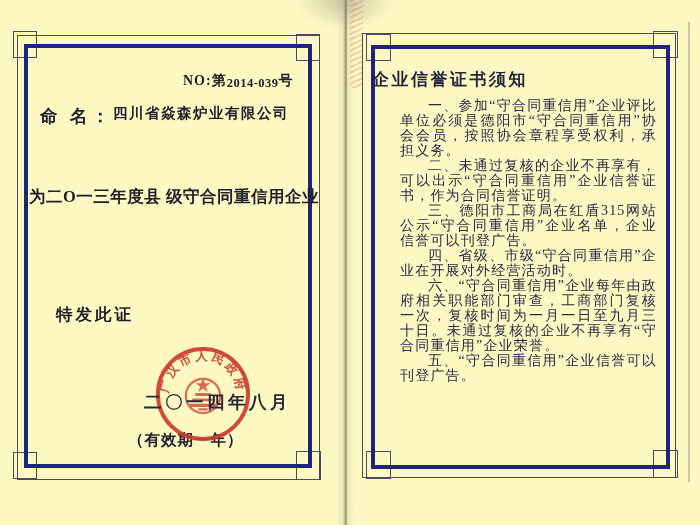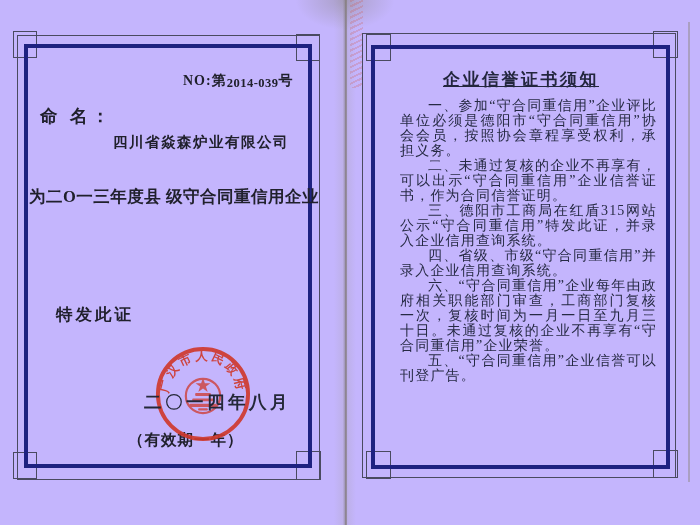--- a/index.html
+++ b/index.html
@@ -1,21 +1,21 @@
 <!DOCTYPE html>
 <html><head>
 <meta charset="utf-8">
 <style>
   html,body{margin:0;padding:0;}
   body{
     width:700px;height:525px;position:relative;overflow:hidden;
     background:#ffffff;
     font-family:"Liberation Serif","DejaVu Serif",serif;
   }
-  .scan{position:absolute;inset:0;background:#c4b5fd;}
+  .scan{position:absolute;inset:0;background:#fef9c3;}
 
   
   .frame{position:absolute;box-sizing:border-box;}
   .thin{border:1.5px solid #4a4a60;background:transparent;}
   .thick{border:4px solid #1e2280;background:transparent;}
   .corner{position:absolute;box-sizing:border-box;border:1.5px solid #4a4a60;background:transparent;}
 
   .l-outer{left:17px;top:35px;width:303px;height:445px;}
   .l-inner{left:24px;top:44px;width:288px;height:424px;}
   .r-outer{left:362px;top:33px;width:314px;height:445px;}
@@ -30,32 +30,32 @@
   .pink-edge{position:absolute;left:350px;top:0;width:13px;height:88px;opacity:.55;
     background:repeating-linear-gradient(155deg,rgba(206,90,80,.45) 0 2px,rgba(206,90,80,0) 2px 5px);}
   .paper-edge-right{position:absolute;left:688px;top:22px;width:2px;height:460px;background:rgba(140,134,122,.45);}
 
   
   .txt{position:absolute;color:#20202c;font-weight:bold;white-space:nowrap;}
   .serial{left:183px;top:72px;font-size:14px;letter-spacing:1px;}
   .serial .num{font-size:12.5px;position:relative;top:2px;letter-spacing:.5px;}
   .name-row{left:40px;top:104px;display:flex;align-items:flex-start;}
   .name-row .lbl{font-size:17.5px;letter-spacing:4px;}
-  .name-row .val{font-size:14.5px;letter-spacing:1.5px;margin-top:29px;}
+  .name-row .val{font-size:14.5px;letter-spacing:1.5px;}
   .award{left:29px;top:186px;font-size:16.5px;letter-spacing:.5px;}
   .issue{left:56px;top:304px;font-size:16.5px;letter-spacing:3px;}
   .dateline{left:144px;top:390px;font-size:17.5px;letter-spacing:3.5px;color:#242838;z-index:5;}
   .validity{left:128px;top:430px;font-size:15.5px;letter-spacing:1px;}
 
   
   .seal{position:absolute;left:154px;top:345px;width:98px;height:98px;z-index:2;opacity:.92;}
 
   
-  .notice-title{position:absolute;left:372px;top:68px;width:298px;text-align:center;
-    font-size:17px;font-weight:bold;letter-spacing:2.5px;color:#23263e;text-decoration:underline;}
+  .notice-title{position:absolute;left:372px;top:68px;width:298px;text-align:left;
+    font-size:17px;font-weight:bold;letter-spacing:2.5px;color:#23263e;}
   .notice-body{position:absolute;left:400px;top:98px;width:257px;
     font-size:14px;line-height:15px;font-weight:normal;letter-spacing:1.2px;
     color:#262a44;text-align:justify;}
   .notice-body p{margin:0;}
   .notice-body p.ind{text-indent:2em;}
 </style>
 </head>
 <body>
 
 <div class="scan">
@@ -111,19 +111,19 @@
   <div class="corner" style="left:653px;top:31px;width:25px;height:27px;"></div>
   <div class="corner" style="left:366px;top:451px;width:25px;height:28px;"></div>
   <div class="corner" style="left:653px;top:450px;width:25px;height:28px;"></div>
   <div class="frame thick r-inner"></div>
 
   <div class="notice-title">企业信誉证书须知</div>
 
   <div class="notice-body">
     <p class="ind">一、参加“守合同重信用”企业评比单位必须是德阳市“守合同重信用”协会会员，按照协会章程享受权利，承担义务。</p>
     <p class="ind">二、未通过复核的企业不再享有，可以出示“守合同重信用”企业信誉证书，作为合同信誉证明。</p>
-    <p class="ind">三、德阳市工商局在红盾315网站公示“守合同重信用”特发此证，并录入企业信用查询系统。</p>
-    <p class="ind">四、省级、市级“守合同重信用”并录入企业信用查询系统。</p>
+    <p class="ind">三、德阳市工商局在红盾315网站公示“守合同重信用”企业名单，企业信誉可以刊登广告。</p>
+    <p class="ind">四、省级、市级“守合同重信用”企业在开展对外经营活动时。</p>
     <p class="ind">六、“守合同重信用”企业每年由政府相关职能部门审查，工商部门复核一次，复核时间为一月一日至九月三十日。未通过复核的企业不再享有“守合同重信用”企业荣誉。</p>
     <p class="ind">五、“守合同重信用”企业信誉可以刊登广告。</p>
   </div>
 
 </div>
 
 </body></html>

